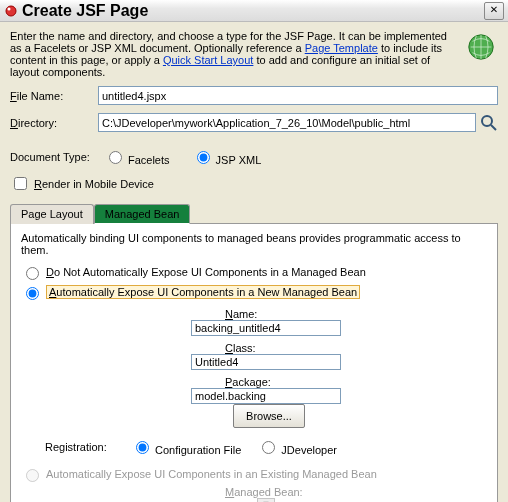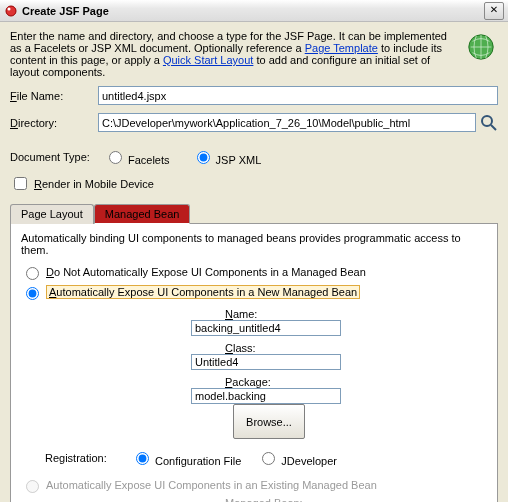--- a/index.html
+++ b/index.html
@@ -19,21 +19,21 @@
     border-bottom: 1px solid #bbb;
     display: flex;
     align-items: center;
     padding: 0 4px;
   }
   .titlebar-icon {
     width: 14px; height: 14px; margin-right: 4px;
     display: inline-flex; align-items: center; justify-content: center;
   }
   .titlebar-icon svg { width: 14px; height: 14px; }
-  .title { font-weight: bold; font-size: 11px; flex: 1; }
+  .title { font-weight: bold; font-size: 16px; flex: 1; }
   .close-btn {
     width: 20px; height: 18px;
     border: 1px solid #888;
     background: linear-gradient(#f6f6f6, #d8d8d8);
     font-family: Arial; font-size: 10px; line-height: 14px;
     text-align: center; cursor: pointer;
     border-radius: 2px;
   }
   .content {
     padding: 8px 10px 4px 10px;
@@ -57,40 +57,40 @@
   .radio-row label { margin-right: 14px; }
   .checkbox-row { margin-top: 8px; display: flex; align-items: center; gap: 4px; }
   .tabs { margin-top: 10px; }
   .tab-strip { display: flex; border-bottom: 1px solid #999; }
   .tab {
     padding: 3px 10px; border: 1px solid #999; border-bottom: none;
     background: #e6e2d8; margin-right: 0; cursor: pointer;
     border-top-left-radius: 3px; border-top-right-radius: 3px;
     position: relative; top: 1px;
   }
-  .tab.active { background: #b91c1c; border-bottom: 1px solid #fff; }
+  .tab.active { background: #15803d; border-bottom: 1px solid #fff; }
   .tab-body {
     border: 1px solid #999; border-top: none; background: #fff;
     padding: 8px 10px 10px 10px;
   }
   .tab-body .desc { margin-bottom: 8px; }
   .choice { display: flex; align-items: center; gap: 4px; margin: 4px 0; }
   .choice.highlight label {
     border: 1px solid #e0aa3e; background: #fff5d6; padding: 0 2px;
   }
   .sub-fields { margin: 8px 0 10px 24px; }
   .sub-row { display: flex; align-items: center; margin: 6px 0; flex-direction: column; }
   .sub-row .k { width: 82px; }
   .sub-row .k.u::first-letter { text-decoration: underline; }
   .sub-row input[type=text] {
     flex: 1; height: 19px; border: 1px solid #7f9db9; padding: 1px 3px;
     font: inherit; background: #fff;
   }
   .sub-row .btn {
-    margin-left: 6px; width: 72px; height: 35px;
+    margin-left: 6px; width: 72px; height: 24px;
     border: 1px solid #7f7f7f; background: linear-gradient(#fff,#e4e1d7);
     font: inherit; cursor: pointer; border-radius: 2px; text-align: center;
   }
   .reg-row { display: flex; align-items: center; gap: 6px; margin: 6px 0 0 24px; }
   .reg-row .k { width: 80px; }
   .disabled { color: #9a9a9a; }
   .combo {
     flex: 1; height: 20px; border: 1px solid #c5c5c5;
     background: #eee; display: flex; align-items: center; justify-content: flex-end;
     padding: 0 4px; color: #999;

